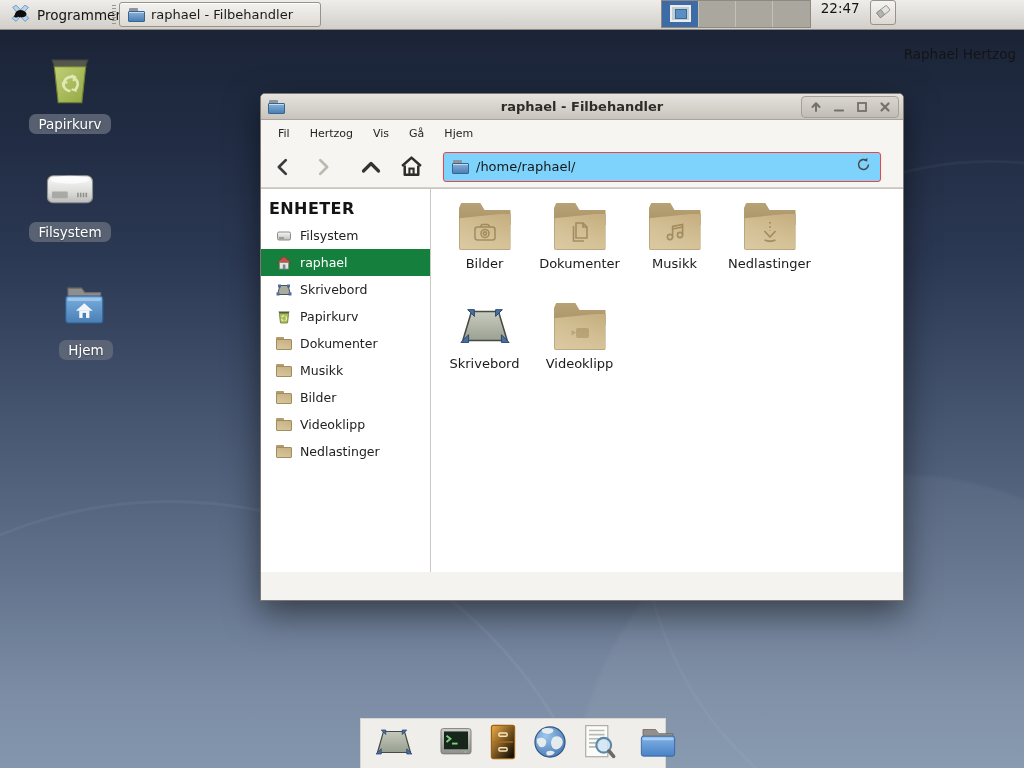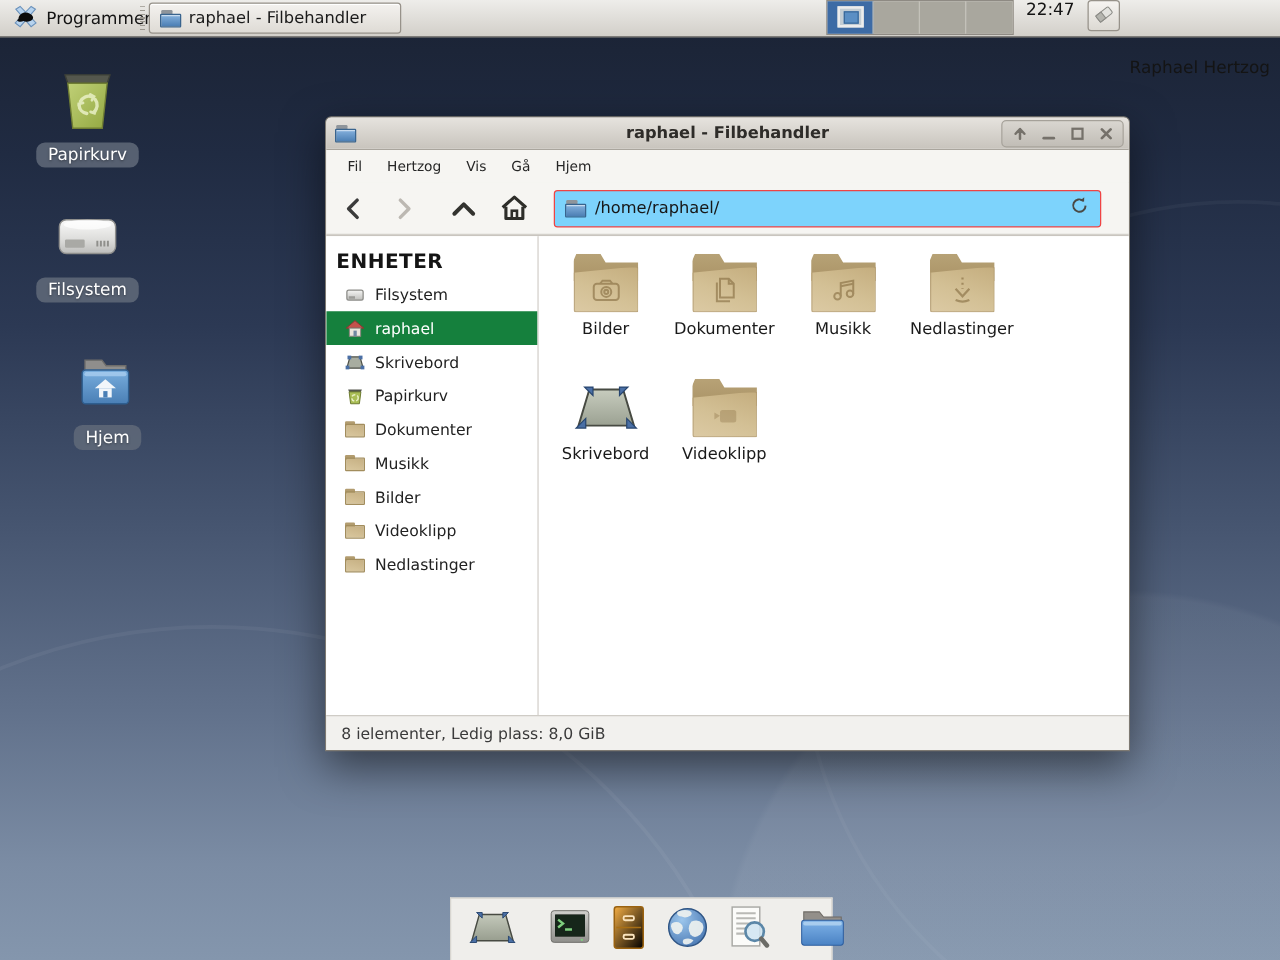--- a/index.html
+++ b/index.html
@@ -444,23 +444,20 @@
             <svg class="bf-wm" width="26" height="26" viewBox="0 0 26 26" fill="none" stroke="#7d6337" stroke-width="1.7">
               <rect x="9" y="9" width="13" height="10" rx="2" fill="#7d6337" opacity=".55" stroke="none"></rect>
               <path d="M4.5 11 L9 13.5 L4.5 16.5 Z" fill="#7d6337" opacity=".55" stroke="none"></path>
             </svg>
           </div>
           <div class="flabel">Videoklipp</div>
         </div>
       </div>
     </div>
 
-    <div class="statusbar">
-      <span>8 ielementer, Ledig plass: 8,0 GiB</span>
-    </div>
   </div>
 
   <div class="dock">
     <span class="dockbtn">
       <span>
         <svg width="42" height="34" viewBox="0 0 56 44">
           <path d="M14 8 L42 8 L50 36 L6 36 Z" fill="url(#dkt)" stroke="#474a42" stroke-width="1.6"></path>
           <defs>
               <linearGradient id="dkt" x1="0" y1="0" x2="0" y2="1">
             <stop offset="0" stop-color="#c4c9bb"></stop>

